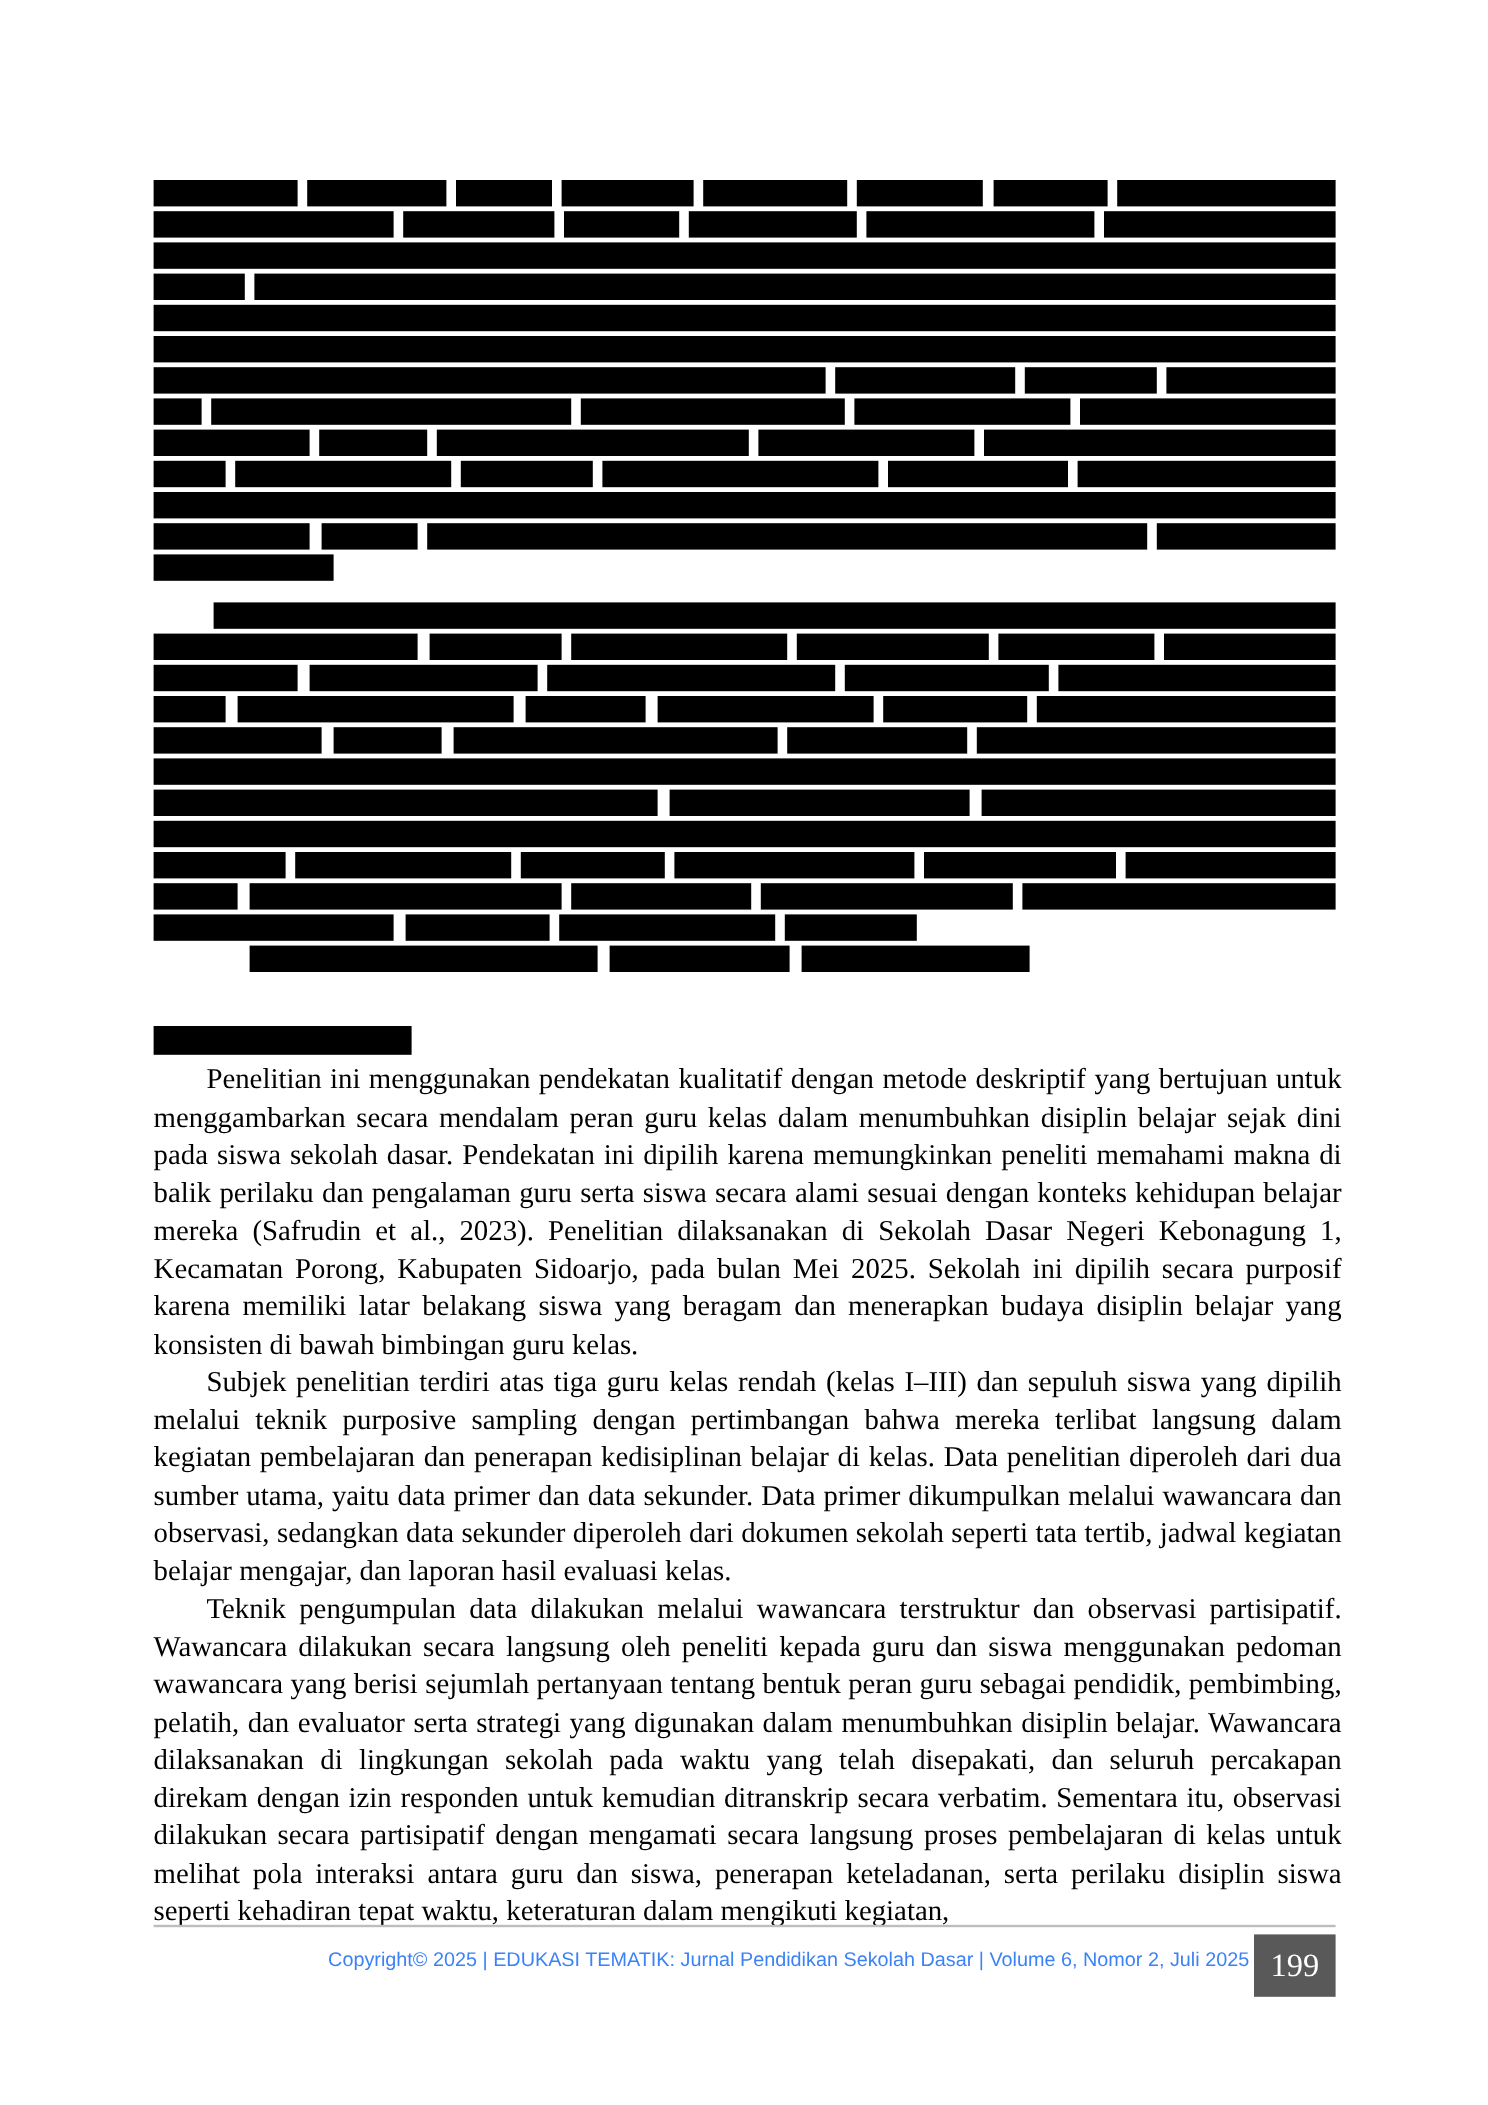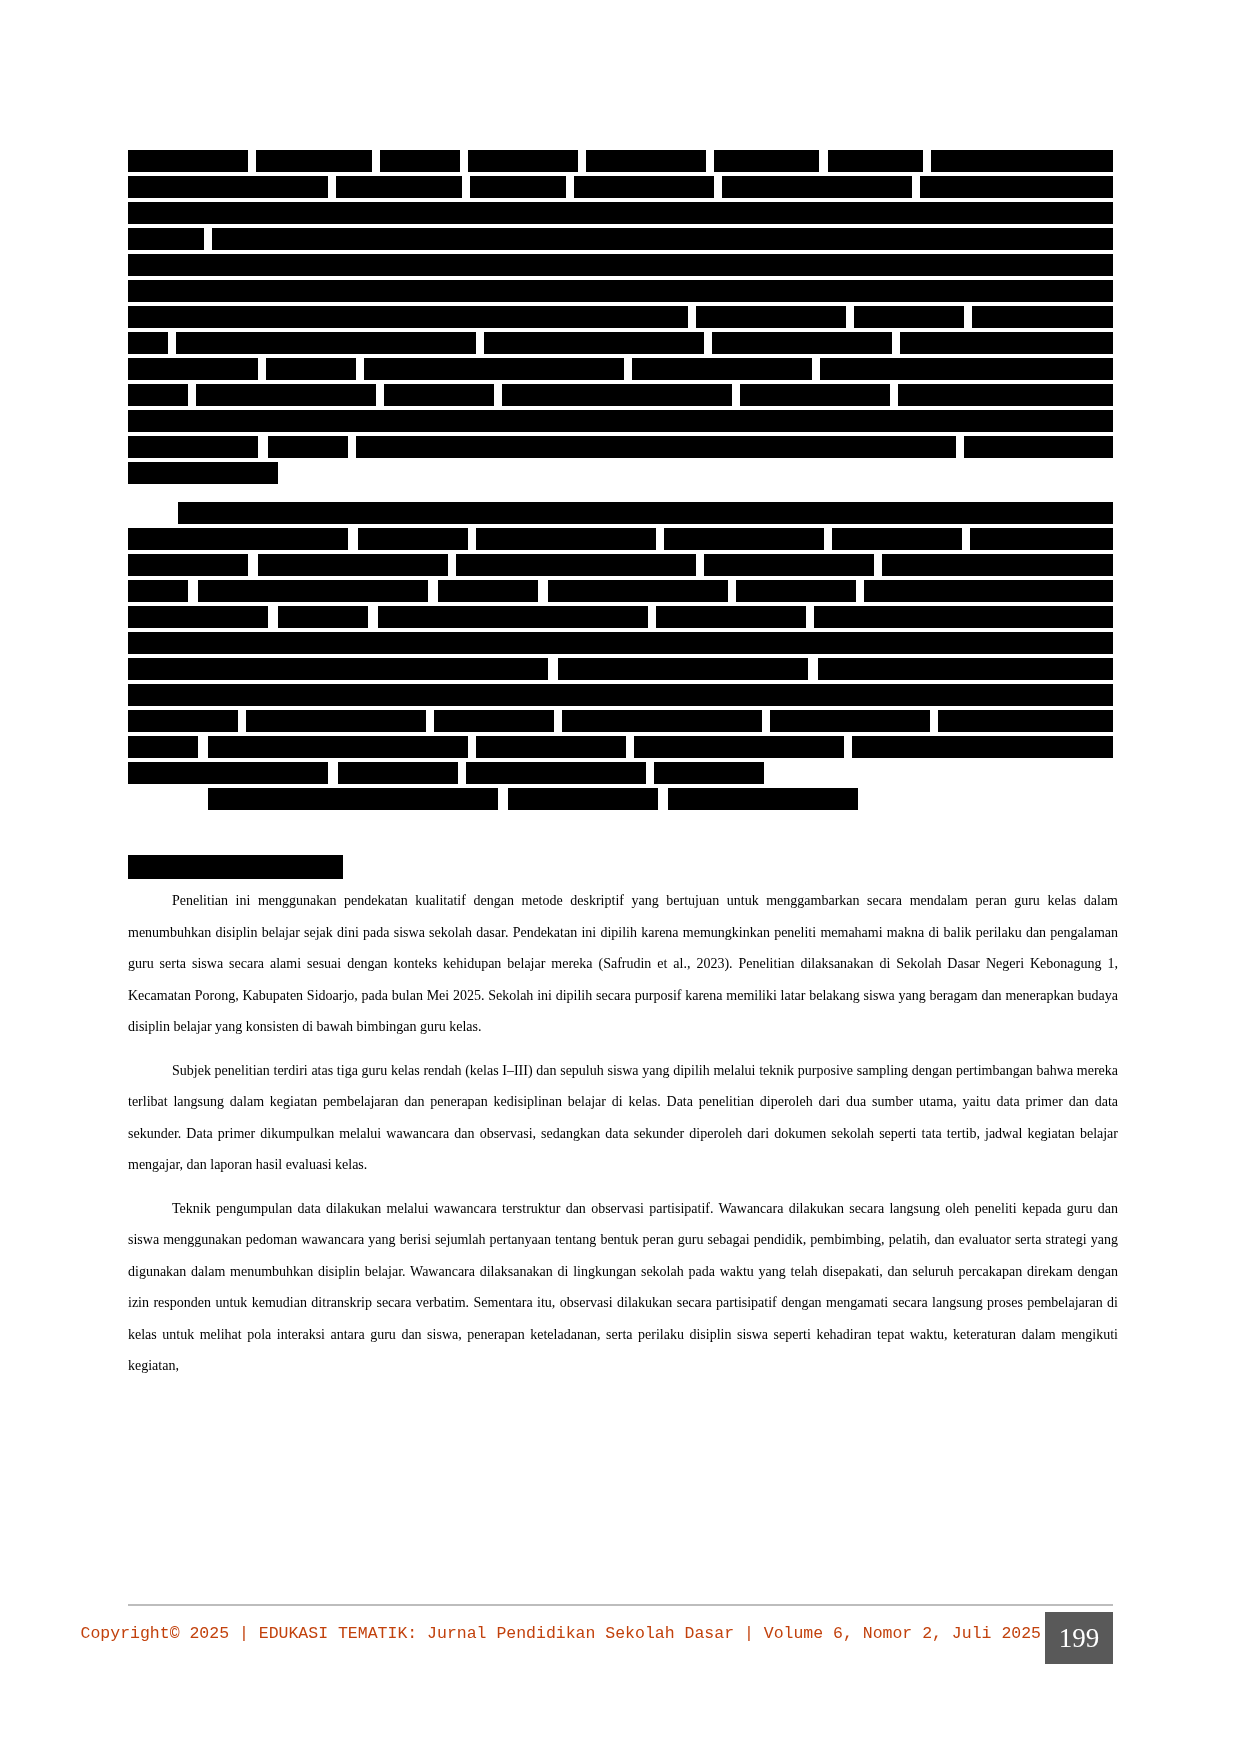--- a/index.html
+++ b/index.html
@@ -32,32 +32,32 @@
     background: #000000;
     height: 22px;
   }
 
   
   .body-text {
     position: absolute;
     left: 128px;
     top: 885px;
     width: 990px;
-    font-size: 14px;
+    font-size: 24px;
     line-height: 31.5px;
     text-align: justify;
     color: #000000;
   }
   .body-text p {
     margin: 0 0 0 0;
     text-indent: 44px;
     text-align: justify;
   }
   .body-text p + p {
-    margin-top: 12px;
+    margin-top: 0px;
   }
 
   
   .mini-redact {
     position: absolute;
     left: 128px;
     top: 855px;
     width: 215px;
     height: 24px;
     background: #000000;
@@ -77,22 +77,22 @@
     left: 128px;
     top: 1612px;
     width: 985px;
     height: 48px;
   }
   .footer-text {
     position: absolute;
     right: 72px;
     top: 12px;
     font-size: 16.5px;
-    color: #c2410c;
-    font-family: Liberation Mono, monospace;
+    color: #3b82f6;
+    font-family: Liberation Sans, sans-serif;
     white-space: nowrap;
   }
   .page-number-box {
     position: absolute;
     right: 0px;
     top: 0px;
     width: 68px;
     height: 52px;
     background: #595959;
     color: #ffffff;

